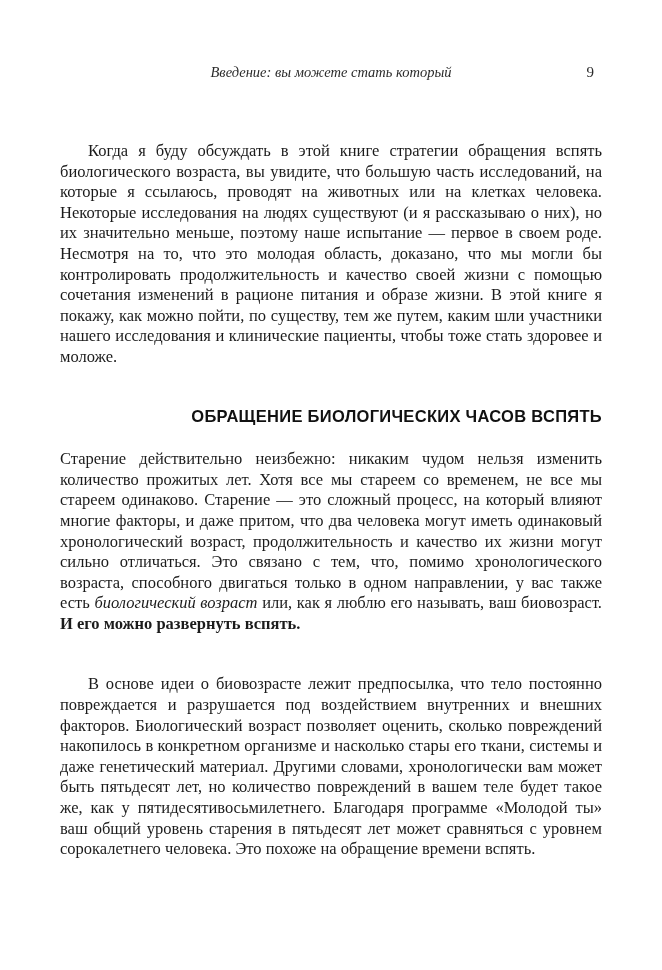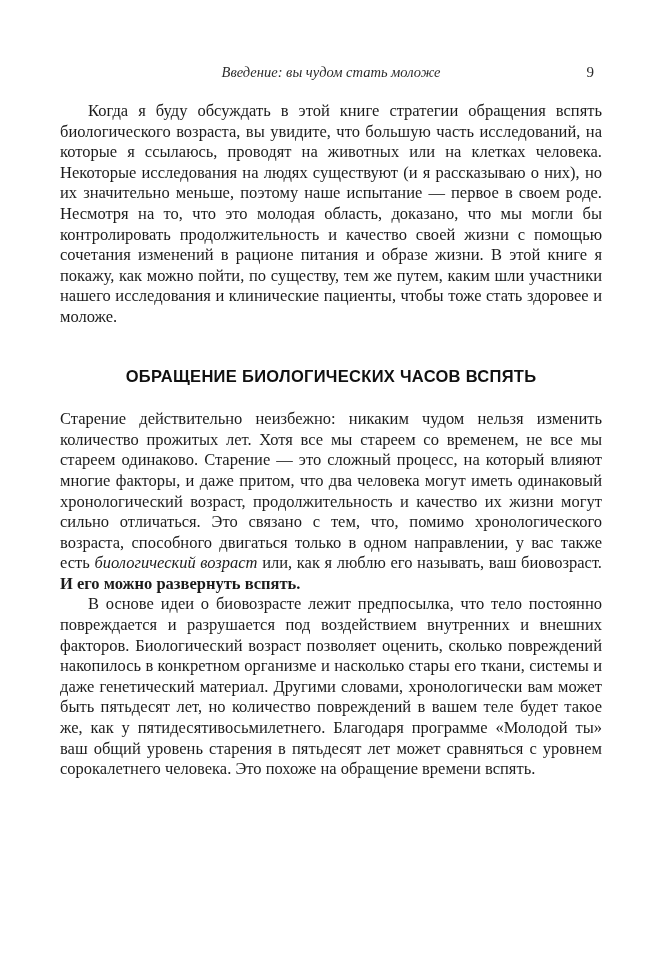--- a/index.html
+++ b/index.html
@@ -47,46 +47,47 @@
     font-size: 16.5px;
     line-height: 20.6px;
     text-align: justify;
     color: #1b1b1b;
   }
   .body-text p {
     margin: 0;
   }
   .body-text p.indent {
     text-indent: 28px;
+    margin-top: 40px;
   }
   .section-heading {
     font-family: "Liberation Sans", sans-serif;
     font-size: 16.5px;
     font-weight: bold;
     letter-spacing: 0.3px;
     margin: 38px 0 23px 0;
-    text-align: center;
+    text-align: right;
     color: #111111;
   }
   .body-text em {
     font-style: italic;
     font-family: Liberation Serif, serif;
   }
   .body-text strong {
     font-weight: bold;
     margin-top: 32px;
   }
 </style>
 </head>
 <body>
 
 <div class="page">
 
   <div class="running-header">
-    <span class="header-title">Введение: вы чудом стать моложе</span>
+    <span class="header-title">Введение: вы можете стать который</span>
     <span class="page-number">9</span>
   </div>
 
   <div class="body-text">
 
 
     <p class="indent">Когда я буду обсуждать в этой книге стратегии обращения вспять биологического возраста, вы увидите, что большую часть исследований, на которые я ссылаюсь, проводят на животных или на клетках человека. Некоторые исследования на людях существуют (и я рассказываю о них), но их значительно меньше, поэтому наше испытание — первое в своем роде. Несмотря на то, что это молодая область, доказано, что мы могли бы контролировать продолжительность и качество своей жизни с помощью сочетания изменений в рационе питания и образе жизни. В этой книге я покажу, как можно пойти, по существу, тем же путем, каким шли участники нашего исследования и клинические пациенты, чтобы тоже стать здоровее и моложе.</p>
 
     <h2 class="section-heading">ОБРАЩЕНИЕ БИОЛОГИЧЕСКИХ ЧАСОВ ВСПЯТЬ</h2>
 

